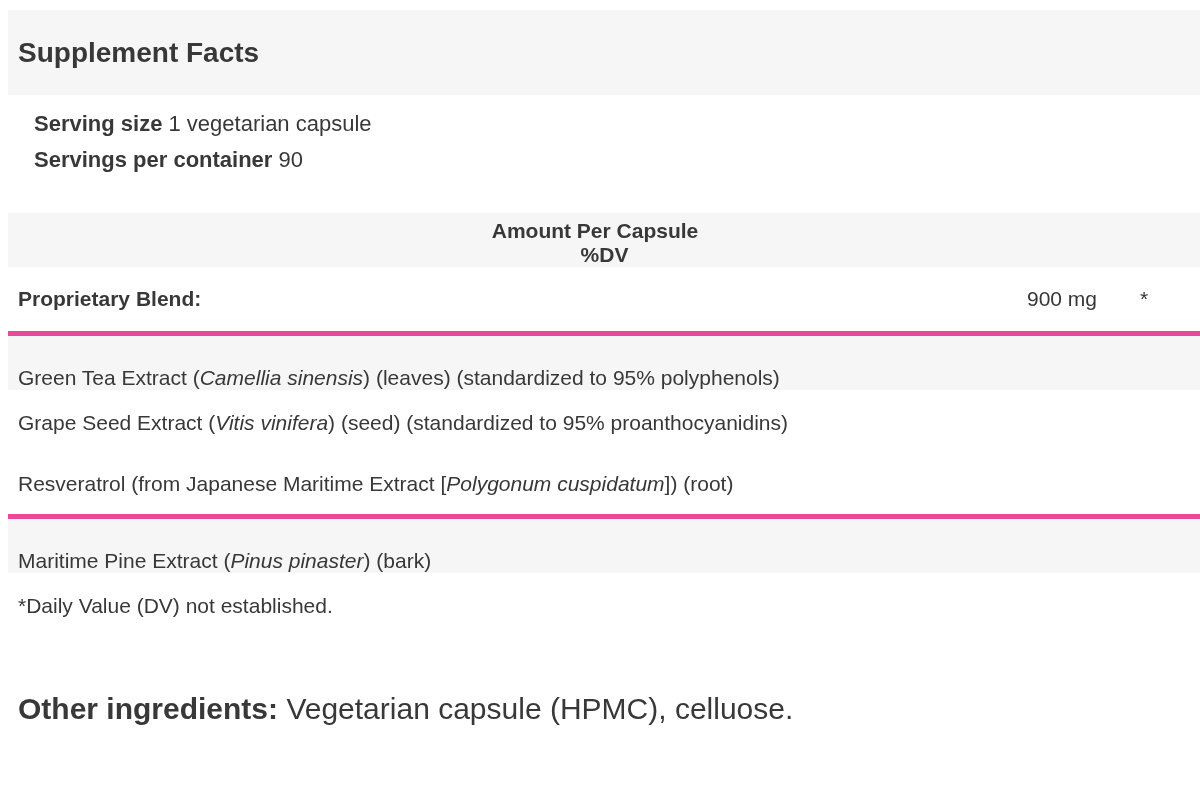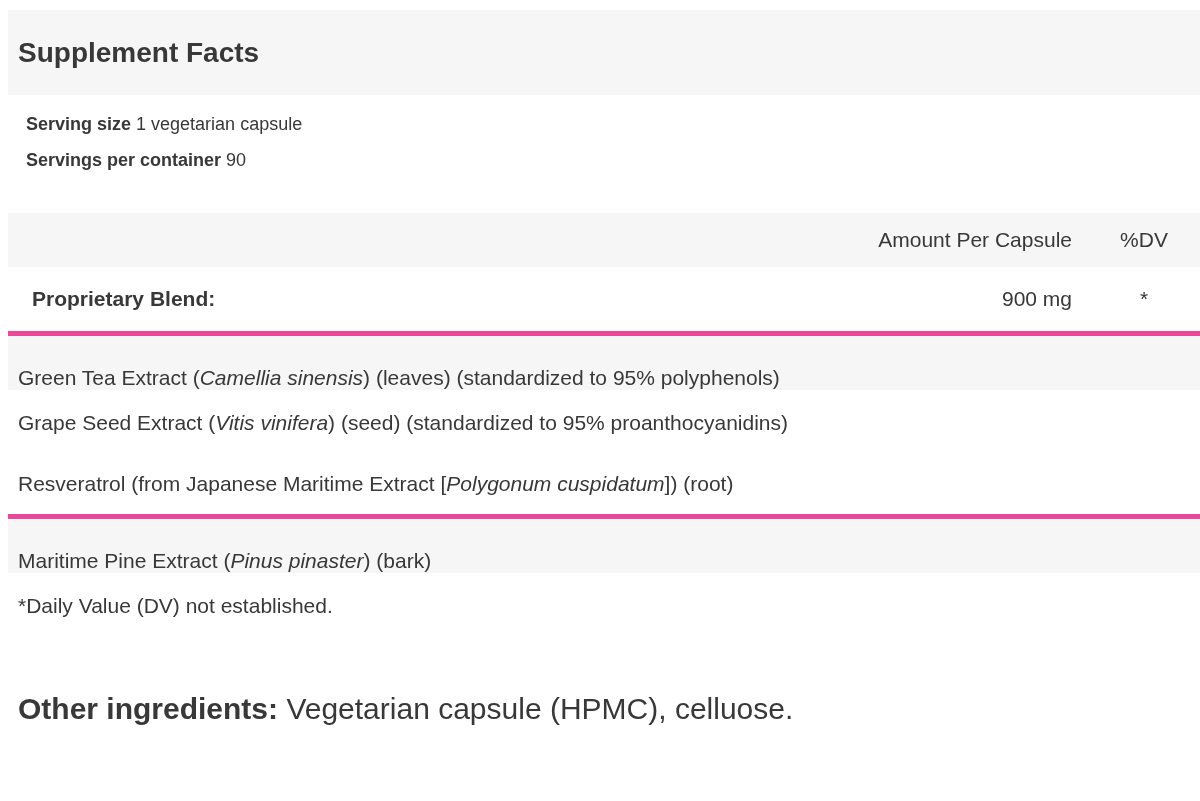--- a/index.html
+++ b/index.html
@@ -21,46 +21,47 @@
   .title-bar {
     background: var(--stripe);
     height: 85px;
     display: flex;
     align-items: center;
     padding-left: 10px;
     font-size: 28px;
     font-weight: bold;
   }
   .serving-info {
-    margin: 11px 0 35px 18px;
-    font-size: 18px;
+    margin: 11px 0 35px 26px;
+    font-size: 22px;
     line-height: 36px;
   }
   .serving-line .lbl { font-weight: bold; }
   .facts-table { font-size: 21px; }
   .row {
     display: flex;
     align-items: center;
     padding: 0 28px 0 10px;
   }
   .row .col-name { flex: 1 1 auto; }
   .row .col-amount { text-align: right; white-space: nowrap; }
   .row .col-dv {
     width: 56px;
-    margin-left: 44px;
+    margin-left: 19px;
     text-align: center;
     white-space: nowrap;
   }
   .row.header-row {
     height: 54px;
     background: var(--stripe);
-    font-weight: normal;
+    font-weight: bold;
+    flex-direction: column;
   }
   .row.blend-row { height: 64px; }
-  .row.blend-row .col-name { font-weight: bold; margin-left: 14px; }
+  .row.blend-row .col-name { font-weight: bold; }
   .row.ingredient-row { height: 61px; }
   .row.ingredient-row.striped {
     background: var(--stripe);
     border-top: 5px solid #ec4899;
     border-bottom: 2px solid #ffffff;
     align-items: flex-end;
   }
   .row.footnote-row { height: 61px; }
   .it { font-style: italic; }
   .other-ingredients {

